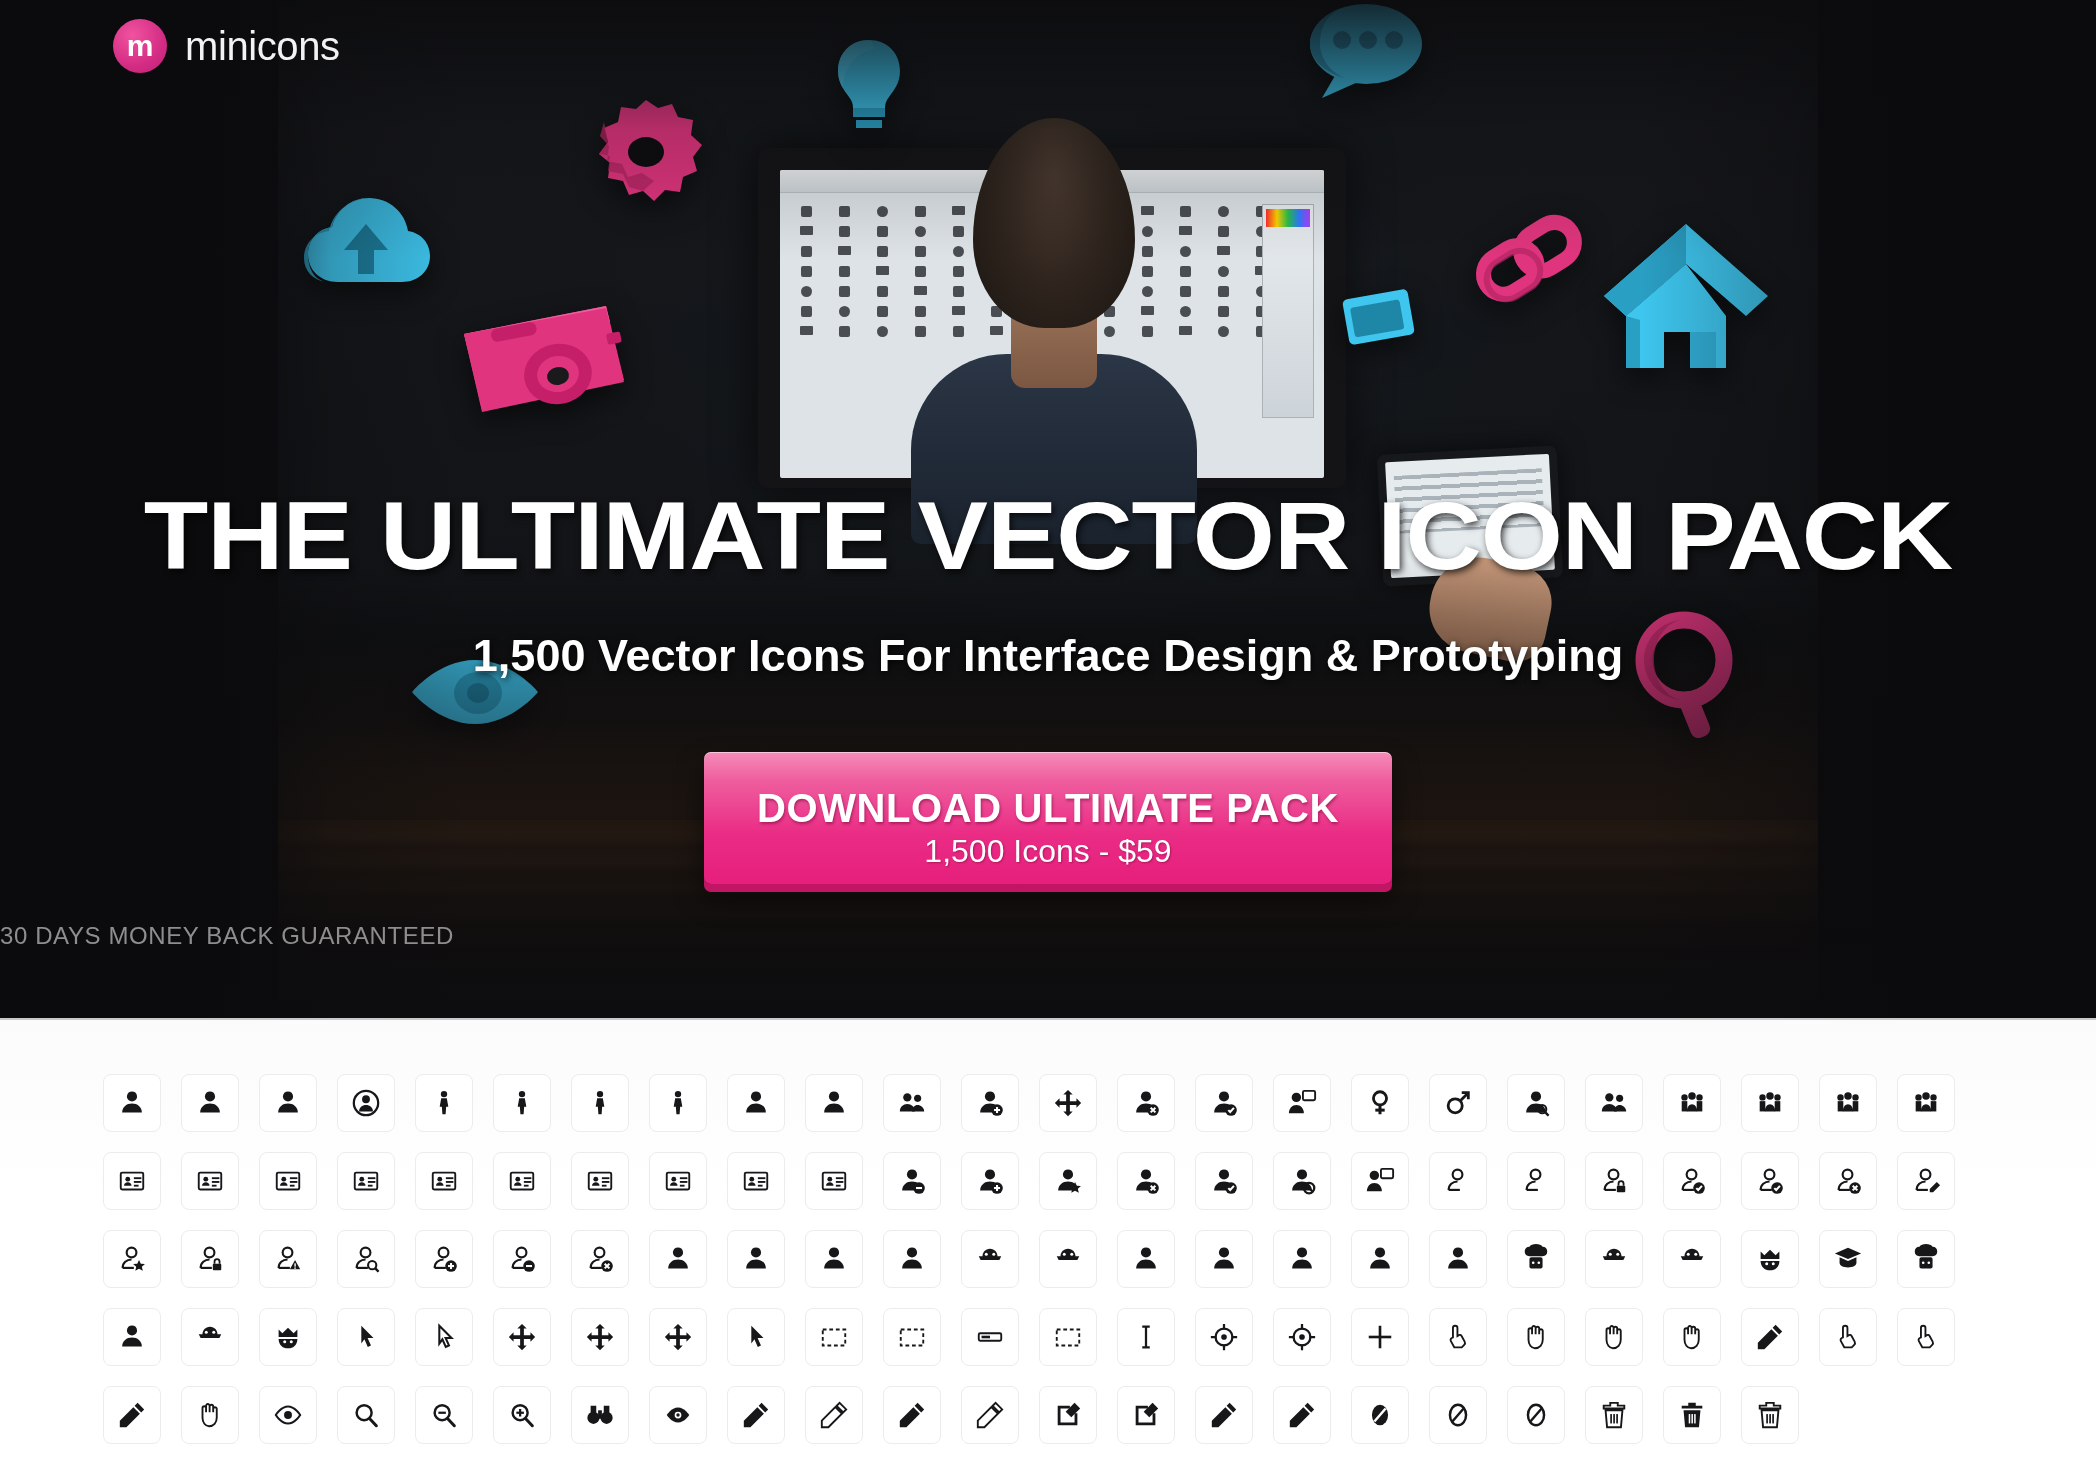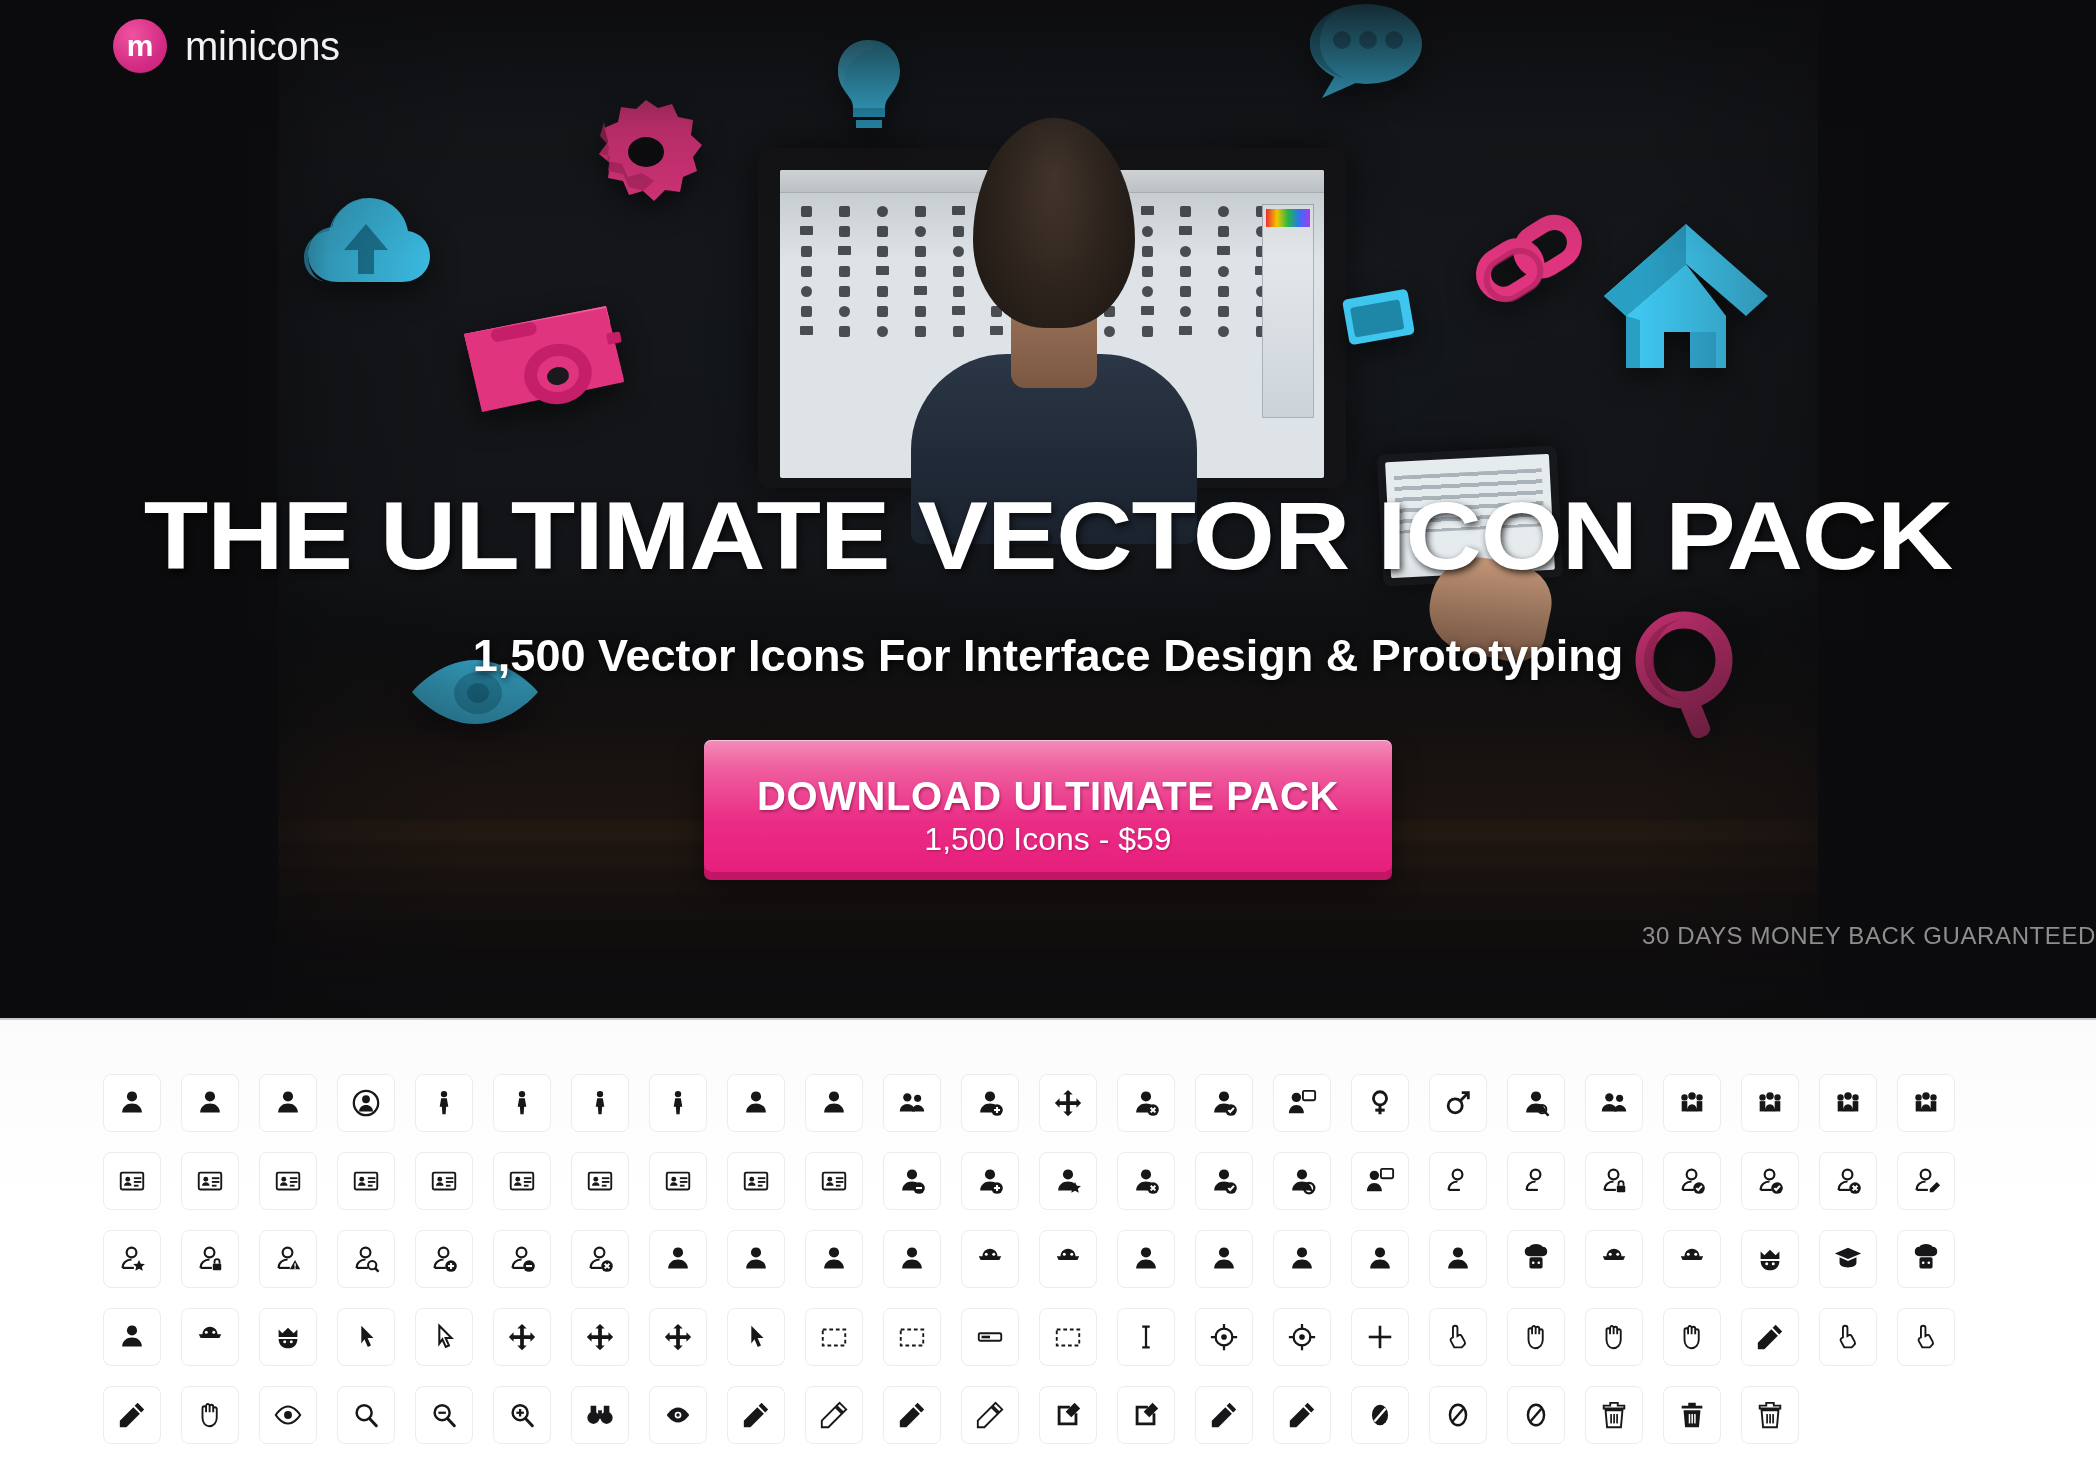--- a/index.html
+++ b/index.html
@@ -148,29 +148,29 @@
     white-space:nowrap;
   }
   .cta-wrap{ position:absolute; left:0; top:740px; width:2096px; display:flex; justify-content:center; }
   .cta{
     width:688px; height:132px; border:none; cursor:pointer;
     border-radius:7px;
     background:linear-gradient(180deg,#f58cb9 0%, #ef5d9e 22%, #ea2c85 62%, #e61f7c 100%);
     box-shadow:0 8px 0 0 #c21566, 0 14px 26px rgba(0,0,0,0.55),
                inset 0 1px 0 rgba(255,255,255,0.5);
     display:flex; flex-direction:column; align-items:center; justify-content:center;
-    gap:2px; padding-top:20px;
+    gap:2px; padding-top:20px;margin-top:12px;
   }
   .cta-main{
     color:#fff; font-size:40px; font-weight:bold; letter-spacing:0.6px;
     text-shadow:1px 2px 3px rgba(120,8,60,0.55);
   }
   .cta-sub{ color:#fff; font-size:32px; text-shadow:1px 1px 2px rgba(120,8,60,0.5); }
   .guarantee{
-    position:absolute; left:0; top:922px; width:2096px; text-align:right;
+    position:absolute; left:0; top:922px; width:2096px; text-align:left;
     color:#8e8e8e; font-size:24px; letter-spacing:0.6px;
   }
 
   
   .grid-section{
     position:absolute; left:0; top:1018px; width:2096px; height:454px;
     background:linear-gradient(180deg,#fbfbfb 0%, #ffffff 40%, #ffffff 100%);
     border-top:2px solid #c9c9c9;
     overflow:hidden;
   }

